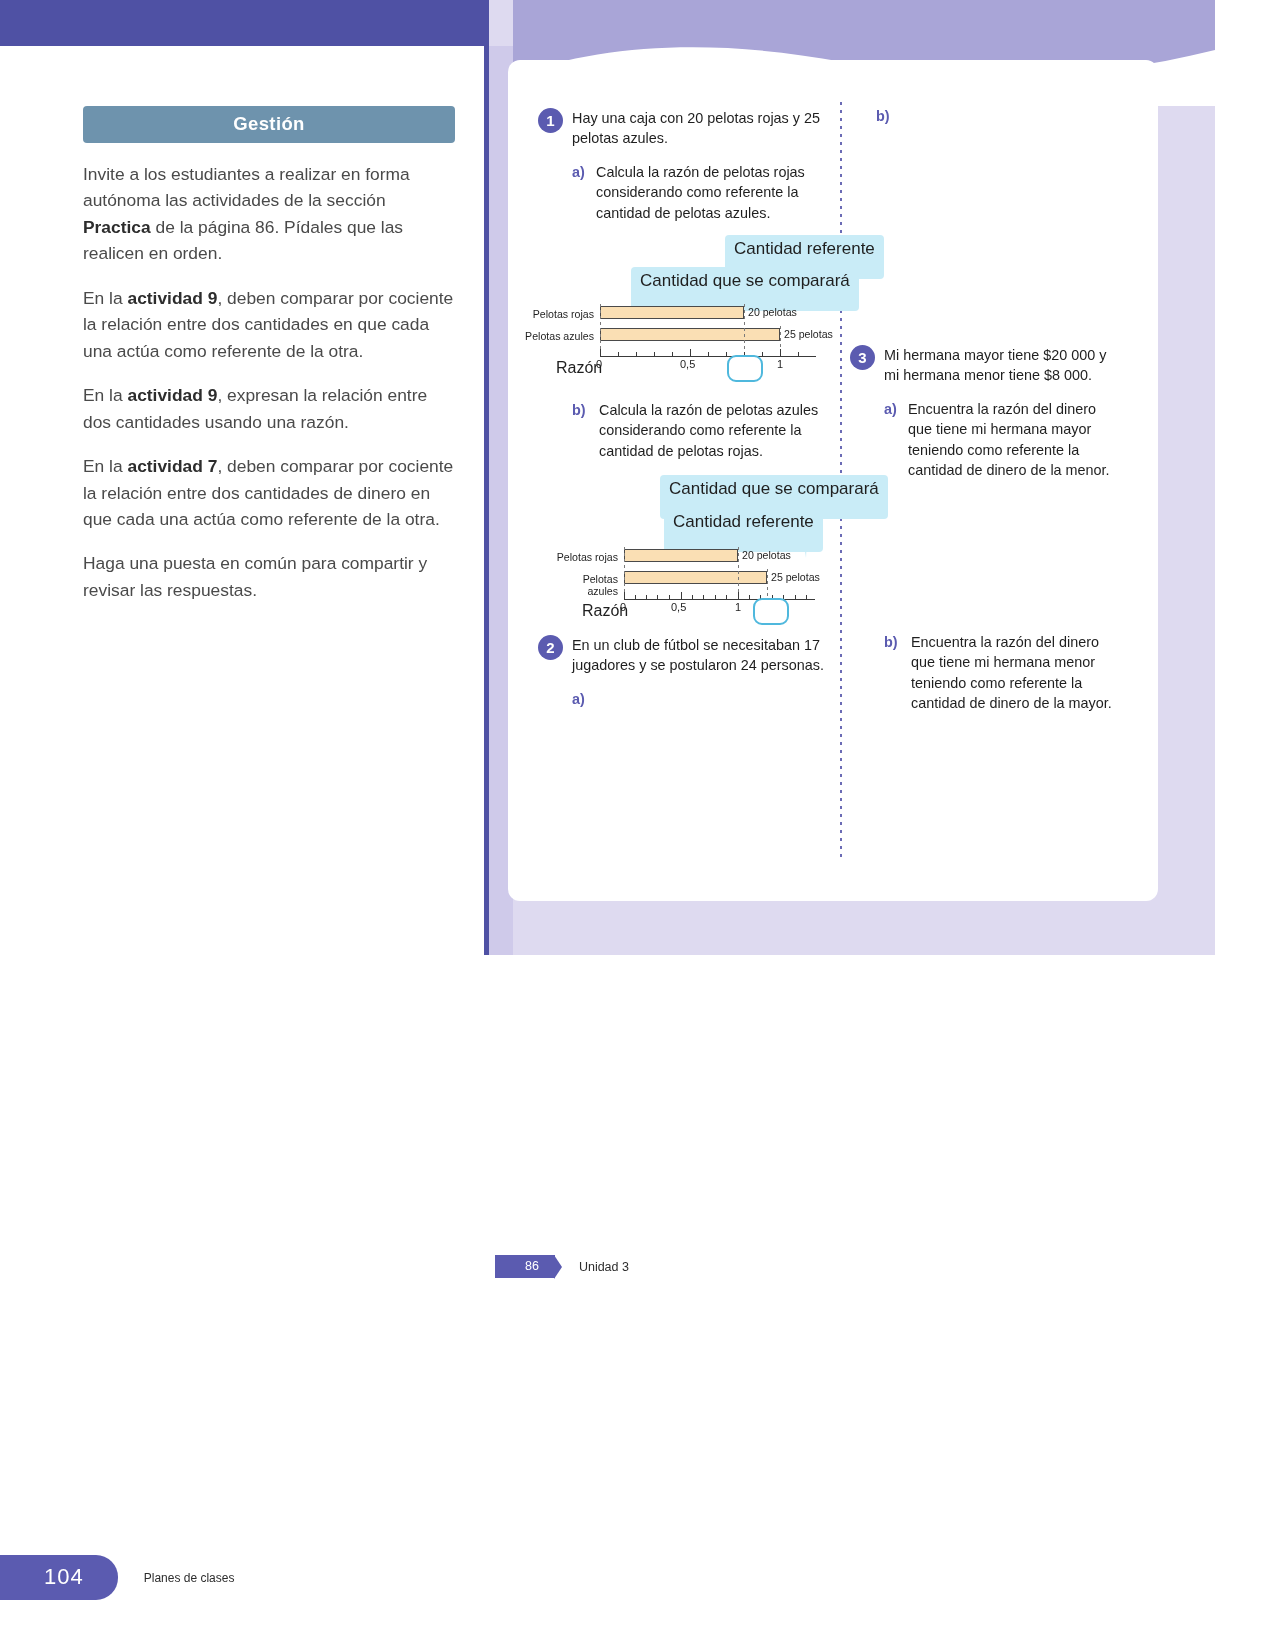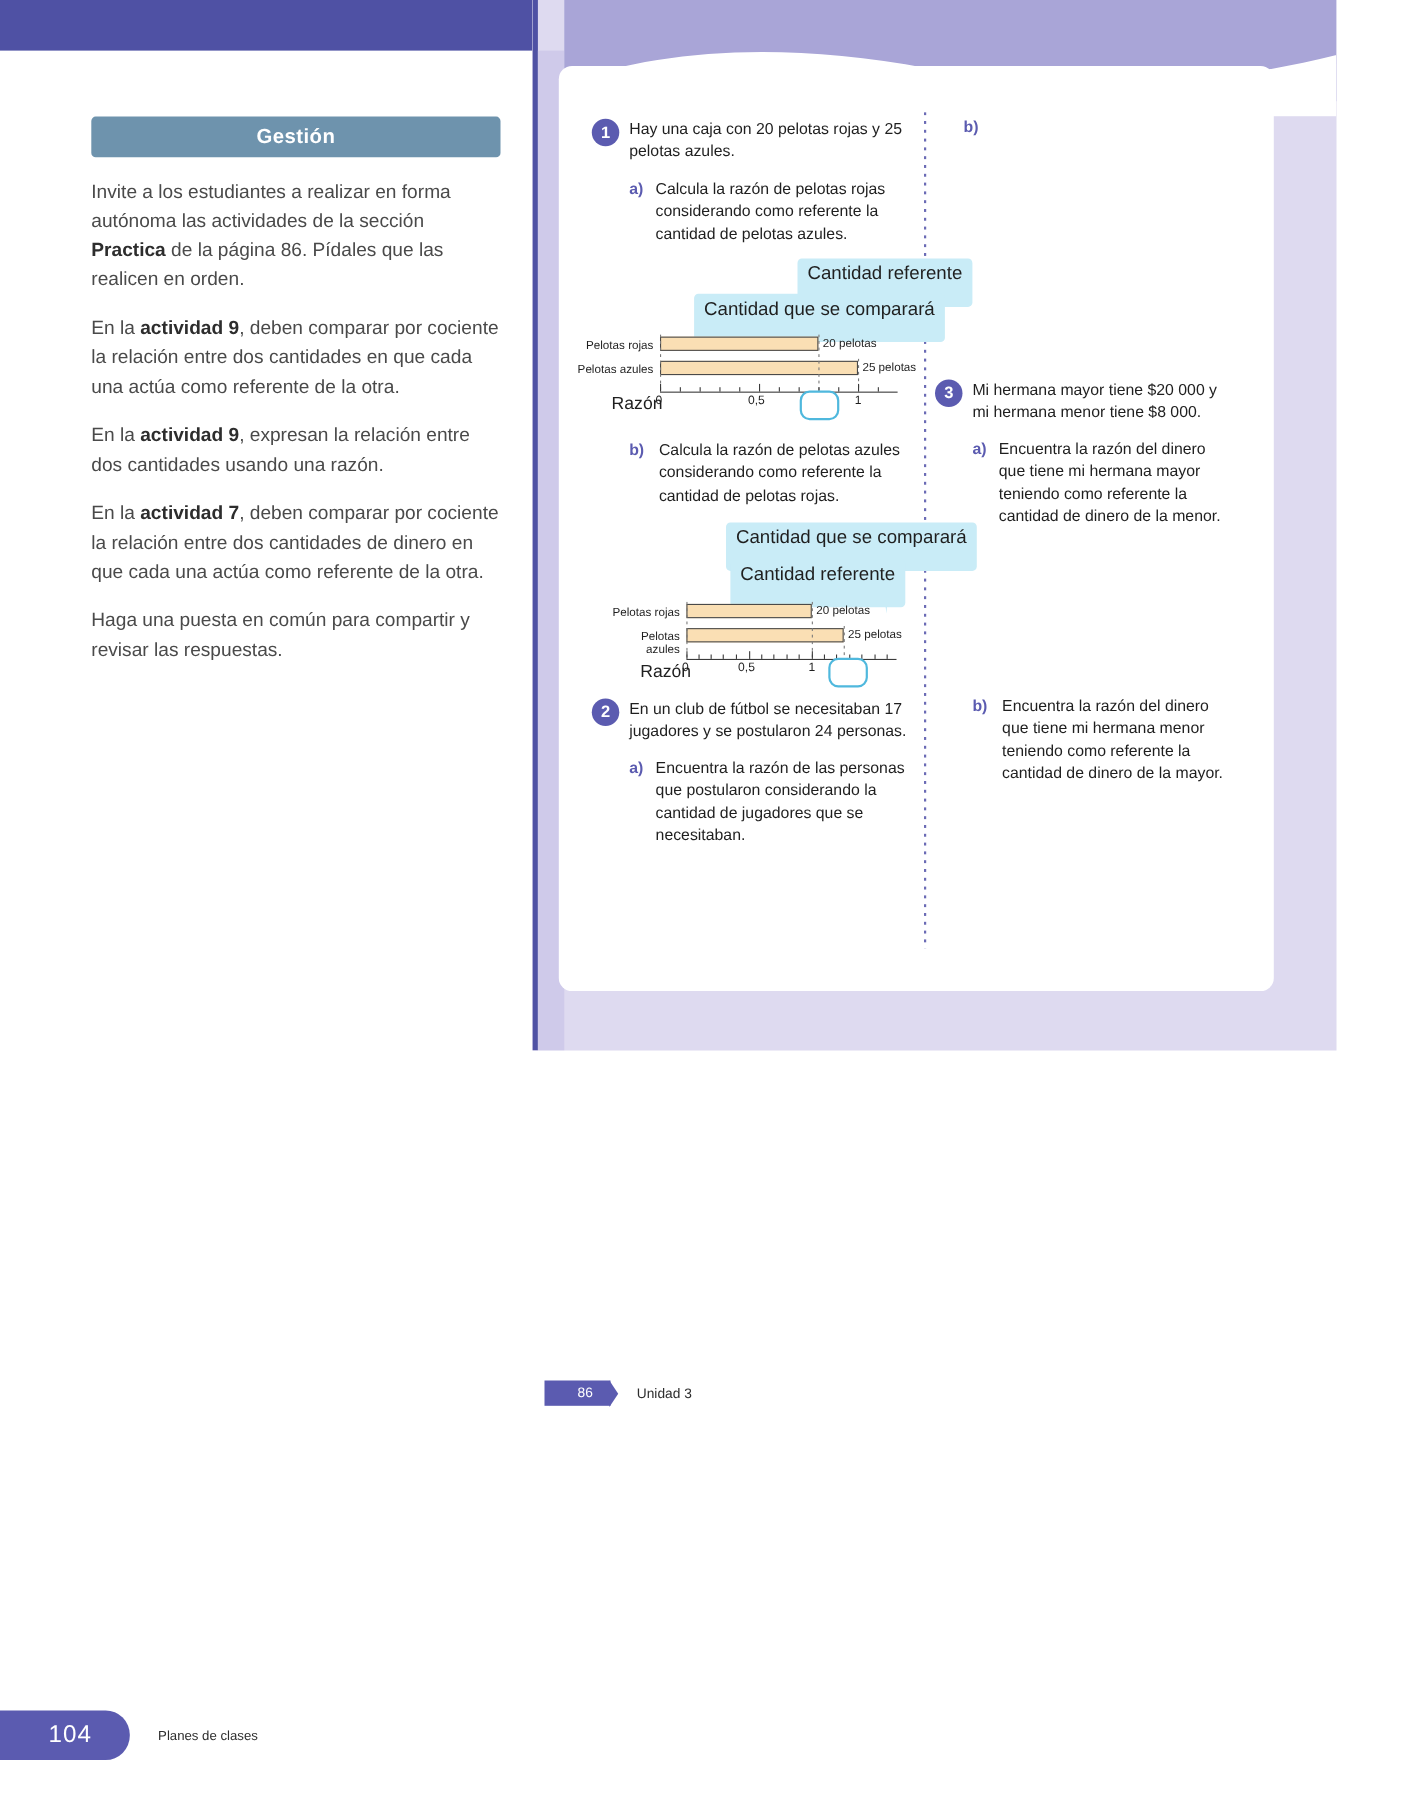--- a/index.html
+++ b/index.html
@@ -353,21 +353,20 @@
     <div class="axis-num" style="left:185px; top:126px;">1</div>
 
     <div class="ans-box" style="left:203px; top:123px; width:36px; height:27px;"></div>
   </div>
 
   <div class="ex" style="left:30px; top:575px; width:292px;">
     <div class="num-badge">2</div>
     <div class="ex-text">En un club de fútbol se necesitaban 17 jugadores y se postularon 24 personas.</div>
     <div class="sub">
       <span class="lbl">a)</span>
-      <span>Encuentra la razón de las personas que postularon considerando la cantidad de jugadores que se necesitaban.</span>
     </div>
   </div>
 
   <div class="ex" style="left:368px; top:46px; width:244px;">
     <div class="sub-r">
       <span class="lbl">b)</span>
     </div>
   </div>
 
   <div class="ex" style="left:342px; top:285px; width:272px;">

